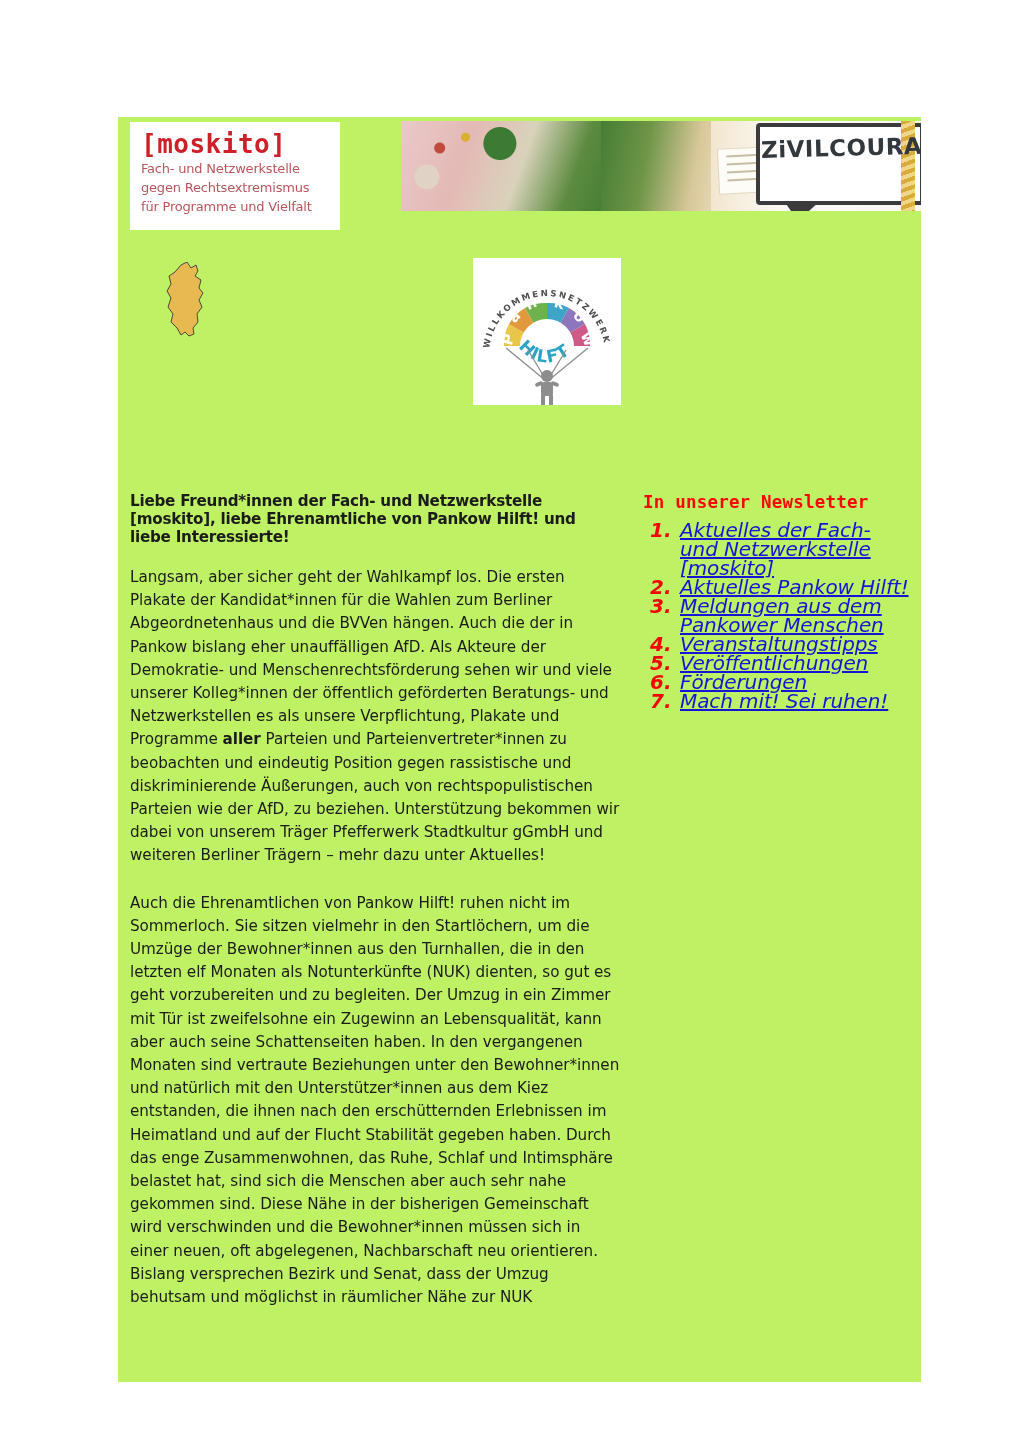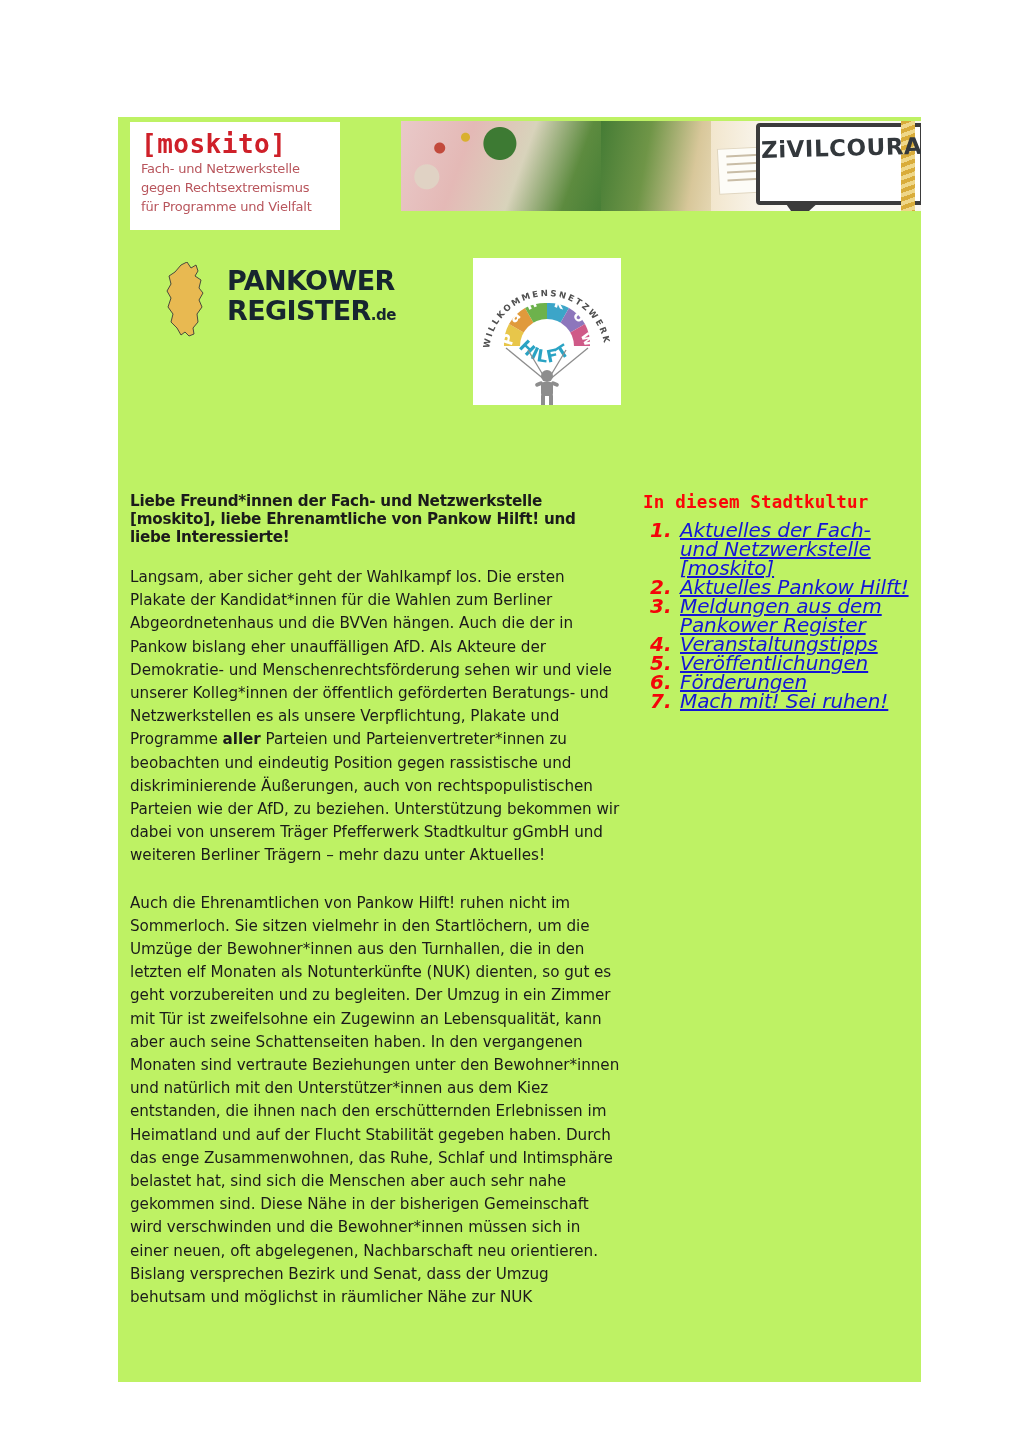--- a/index.html
+++ b/index.html
@@ -281,26 +281,20 @@
     <div class="zivil-text">ZiVILCOURAGE</div>
     <div class="gold-strip"></div>
   </div>
 
   <div class="logo-register">
     <svg class="pankow-map" viewBox="0 0 50 76">
       <path d="M16 3 L22 0 L26 6 L31 3 L33 9 L30 14 L36 18 L34 26 L38 31 L34 38
                L37 45 L32 52 L33 60 L28 66 L29 72 L24 74 L20 70 L16 73 L12 66
                L6 60 L8 52 L3 45 L6 36 L2 29 L6 22 L4 14 L10 10 Z" fill="#e8b951" stroke="#3a3a3a" stroke-width="0.9"></path>
     </svg>
-    <div class="register-words">
-      <div>PANKOWER</div>
-      <div>
-        <span>REGISTER</span><span class="de">.de</span>
-      </div>
-    </div>
   </div>
 
   <div class="logo-pankowhilft">
     <svg viewBox="0 0 148 147" width="148" height="147">
 
       <defs>
         <path id="arcpath" d="M 16 96 A 58 58 0 0 1 132 96" fill="none"></path>
         <path id="hilftpath" d="M 44 86 A 34 34 0 0 0 106 82" fill="none"></path>
       </defs>
       <text font-family="DejaVu Sans, sans-serif" font-size="8.6" font-weight="bold" fill="#4f4f4f" letter-spacing="2.1">
@@ -352,30 +346,30 @@
 
   <div class="article-col">
     <p class="lead">Liebe Freund*innen der Fach- und Netzwerkstelle [moskito], liebe Ehrenamtliche von Pankow Hilft! und liebe Interessierte!</p>
 
     <p class="body"><span>Langsam, aber sicher geht der Wahlkampf los. Die ersten Plakate der Kandidat*innen für die Wahlen zum Berliner Abgeordnetenhaus und die BVVen hängen. Auch die der  in Pankow bislang eher unauffälligen AfD. Als Akteure der Demokratie- und Menschenrechtsförderung sehen wir  und viele unserer Kolleg*innen der öffentlich geförderten Beratungs- und Netzwerkstellen es als unsere Verpflichtung, Plakate und Programme </span><b>aller</b><span> Parteien und Parteienvertreter*innen zu beobachten und eindeutig Position gegen rassistische und diskriminierende Äußerungen, auch von rechtspopulistischen Parteien wie der AfD, zu beziehen. Unterstützung bekommen wir dabei von unserem Träger Pfefferwerk Stadtkultur gGmbH und weiteren Berliner Trägern – mehr dazu unter Aktuelles!</span></p>
 
     <p class="body">Auch die Ehrenamtlichen von Pankow Hilft! ruhen nicht im Sommerloch. Sie sitzen vielmehr in den Startlöchern, um die Umzüge der Bewohner*innen aus den Turnhallen, die in den letzten elf Monaten als Notunterkünfte (NUK) dienten, so gut es geht vorzubereiten und zu begleiten. Der Umzug in ein Zimmer mit Tür ist zweifelsohne ein Zugewinn an Lebensqualität, kann aber auch seine Schattenseiten haben. In den vergangenen Monaten sind vertraute Beziehungen unter den Bewohner*innen und natürlich mit den Unterstützer*innen aus dem Kiez entstanden, die ihnen nach den erschütternden Erlebnissen im Heimatland und auf der Flucht Stabilität gegeben haben. Durch das enge Zusammenwohnen, das Ruhe, Schlaf und Intimsphäre belastet hat, sind sich die Menschen aber auch sehr nahe gekommen sind. Diese Nähe in der bisherigen Gemeinschaft wird verschwinden und die Bewohner*innen müssen sich in einer neuen, oft abgelegenen,  Nachbarschaft neu orientieren. Bislang versprechen Bezirk und Senat, dass der Umzug behutsam und möglichst in räumlicher Nähe zur NUK</p>
   </div>
 
   <div class="toc-col">
-    <div class="toc-heading">In diesem Stadtkultur</div>
+    <div class="toc-heading">In unserer Newsletter</div>
     <ol class="toc-list">
       <li>
         <a href="#">Aktuelles der Fach- und Netzwerkstelle [moskito]</a>
       </li>
       <li>
         <a href="#">Aktuelles Pankow Hilft!</a>
       </li>
       <li>
-        <a href="#">Meldungen aus dem Pankower Register</a>
+        <a href="#">Meldungen aus dem Pankower Menschen</a>
       </li>
       <li>
         <a href="#">Veranstaltungstipps</a>
       </li>
       <li>
         <a href="#">Veröffentlichungen</a>
       </li>
       <li>
         <a href="#">Förderungen</a>
       </li>

